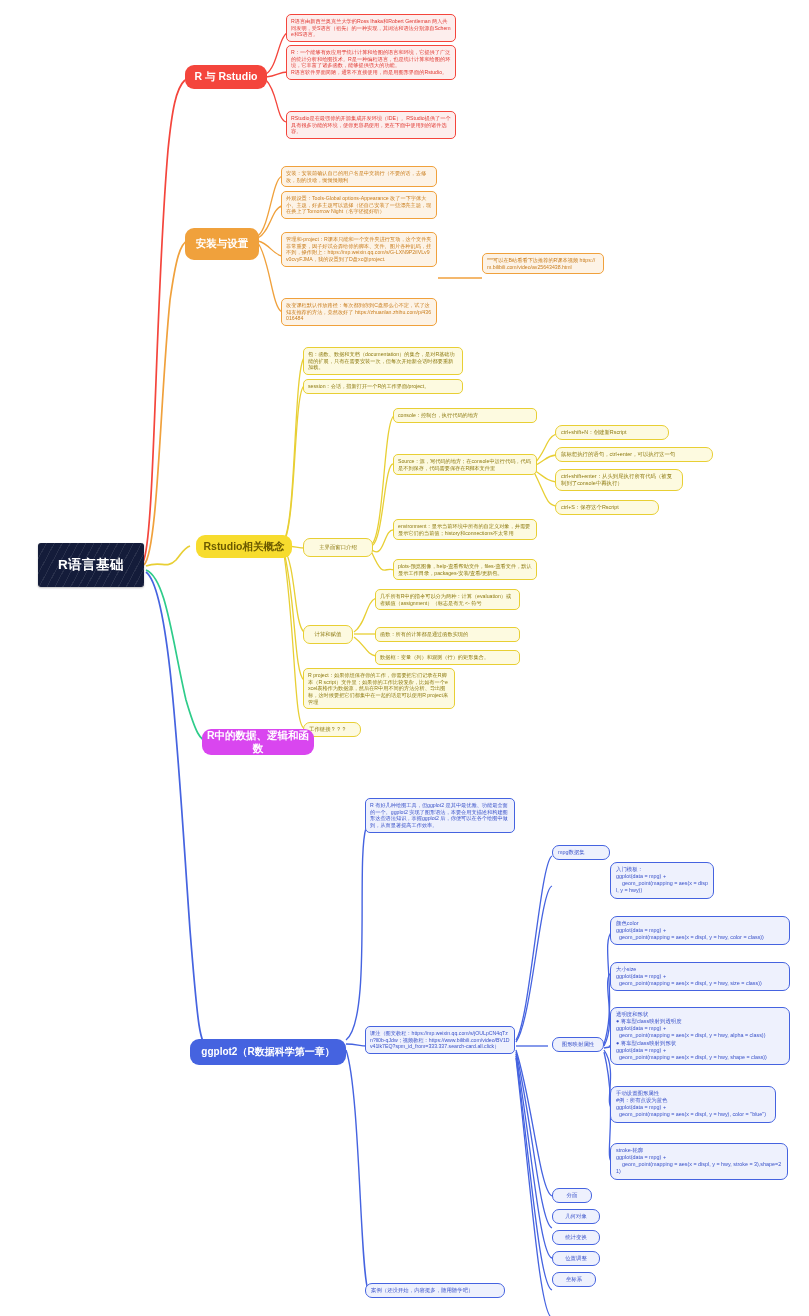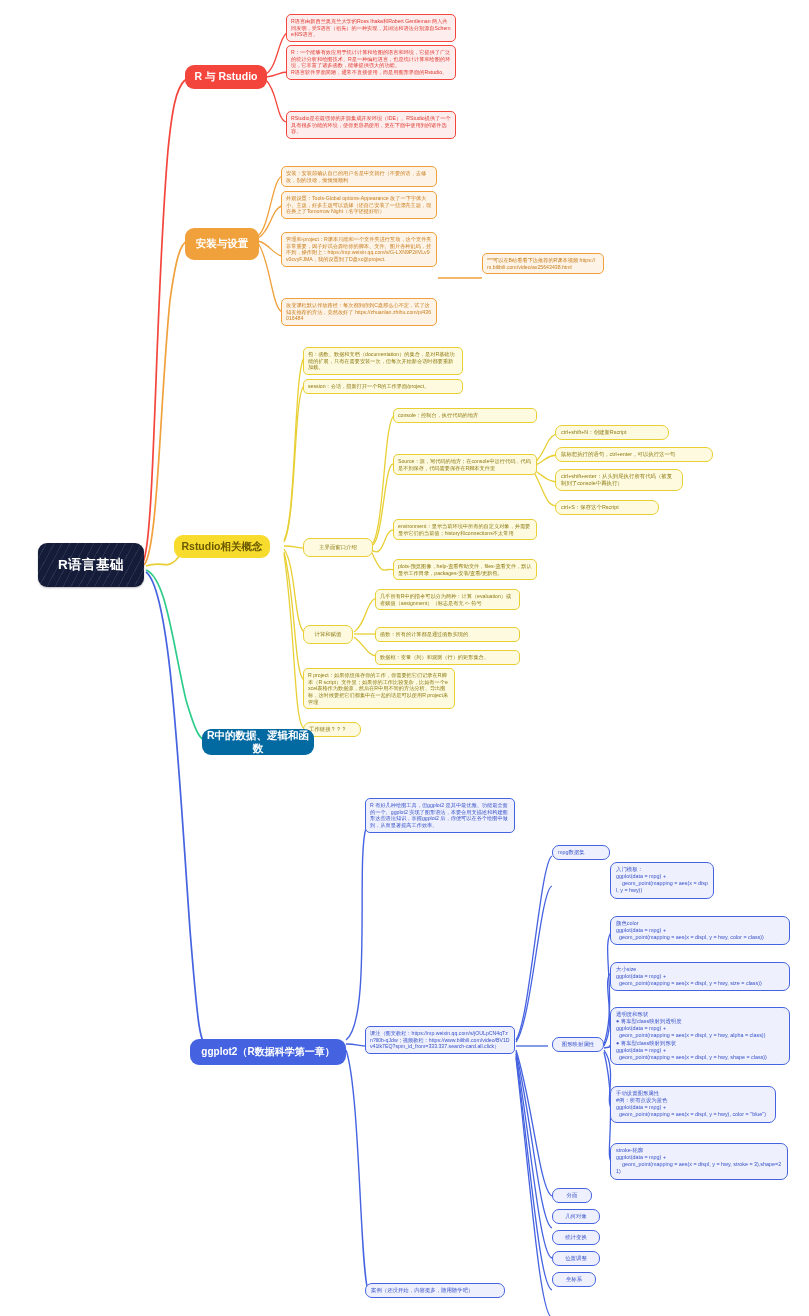--- a/index.html
+++ b/index.html
@@ -28,42 +28,42 @@
     white-space: pre-wrap;
     word-break: break-all;
   }
   
   .root {
     background: #141c3a;
     color: #ffffff;
     font-weight: bold;
     font-size: 13.5px;
     letter-spacing: .5px;
-    border-radius: 9px;
+    border-radius: 3px;
     display: flex;
     align-items: center;
     justify-content: center;
     text-align: center;
     box-shadow: 0 1px 2px rgba(0,0,0,.25);
     background-image: repeating-linear-gradient(118deg, rgba(255,255,255,.085) 0 1px, rgba(255,255,255,0) 1px 7px);
   }
   
   .topic {
     display: flex; align-items: center; justify-content: center;
     text-align: center;
     color: #ffffff;
     font-weight: bold;
     font-size: 10.5px;
     border-radius: 9px;
     background-image: repeating-linear-gradient(118deg, rgba(255,255,255,.16) 0 1px, rgba(255,255,255,0) 1px 7px);
   }
   .topic.red    { background: #f4453c; }
   .topic.orange { background: #f0a13c; }
   .topic.yellow { background: #f7dc2e; color: #6b5a00; }
-  .topic.green  { background: #0369a1; }
+  .topic.green  { background: #d946ef; }
   .topic.blue   { background: #4563e0; }
   
   .leaf {
     border: 1px solid;
     border-radius: 5px;
     padding: 3px 4px;
     font-size: 5.2px;
     letter-spacing: 0px;
   }
   .leaf.red    { background:#fdeeed; border-color:#f4453c; color:#e0362f; }
@@ -187,21 +187,21 @@
 
   <div class="node topic orange" style="left:185px; top:228px; width:74px; height:32px;">
     <span>安装与设置</span>
   </div>
   <div class="node leaf orange" style="left:281px; top:166px; width:156px;">安装：安装前确认自己的用户名是中文就行（不要的话，去修改，别的没啥，慢慢慢顺利</div>
   <div class="node leaf orange" style="left:281px; top:191px; width:156px;">外观设置：Tools-Global options-Appearance 改了一下字体大小、主题，好多主题可以选择（还自己安装了一些漂亮主题，现在换上了Tomorrow Night（名字还挺好听）</div>
   <div class="node leaf orange" style="left:281px; top:232px; width:156px;">管理和-project：R课本只能和一个文件夹进行互动，这个文件夹非常重要，因子好试会弄给你的脚本、文件、图片各种乱码，挂不到，操作附上：https://mp.weixin.qq.com/s/G-LXN9P2iIVLv9v0cvyFJMA，我的设置到了D盘xc@project.</div>
   <div class="node leaf orange" style="left:281px; top:298px; width:156px;">改变课程默认作放路径：每次都到你到C盘那么心不定，试了这知友推荐的方法，竟然改好了 https://zhuanlan.zhihu.com/p/436016484</div>
   <div class="node leaf orange" style="left:482px; top:253px; width:122px;">***可以在B站看看下边推荐的R课本视频 https://m.bilibili.com/video/av25643438.html</div>
 
-  <div class="node topic yellow" style="left:174px; top:535px; width:96px; height:23px;">
+  <div class="node topic yellow" style="left:196px; top:535px; width:96px; height:23px;">
     <span>Rstudio相关概念</span>
   </div>
   <div class="node leaf yellow" style="left:303px; top:347px; width:160px;">包：函数、数据和文档（documentation）的集合，是对R基础功能的扩展，只有在需要安装一次，但每次开始新会话时都要重新加载。</div>
   <div class="node leaf yellow" style="left:303px; top:379px; width:160px;">session：会话，指新打开一个R的工作界面/project。</div>
 
   <div class="node chip yellow" style="left:303px; top:538px; width:70px; height:19px; justify-content:center;">
     <span>主界面窗口介绍</span>
   </div>
   <div class="node leaf yellow" style="left:393px; top:408px; width:144px;">console：控制台，执行代码的地方</div>
   <div class="node leaf yellow" style="left:393px; top:454px; width:144px;">Source：源，写代码的地方；在console中运行代码，代码是不到保存，代码需要保存在R脚本文件里</div>

